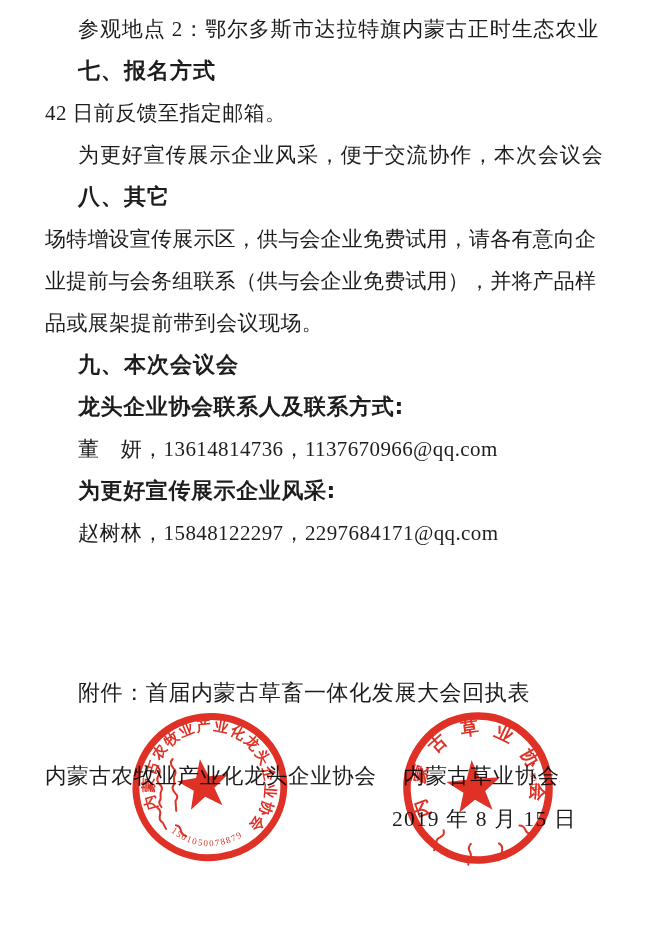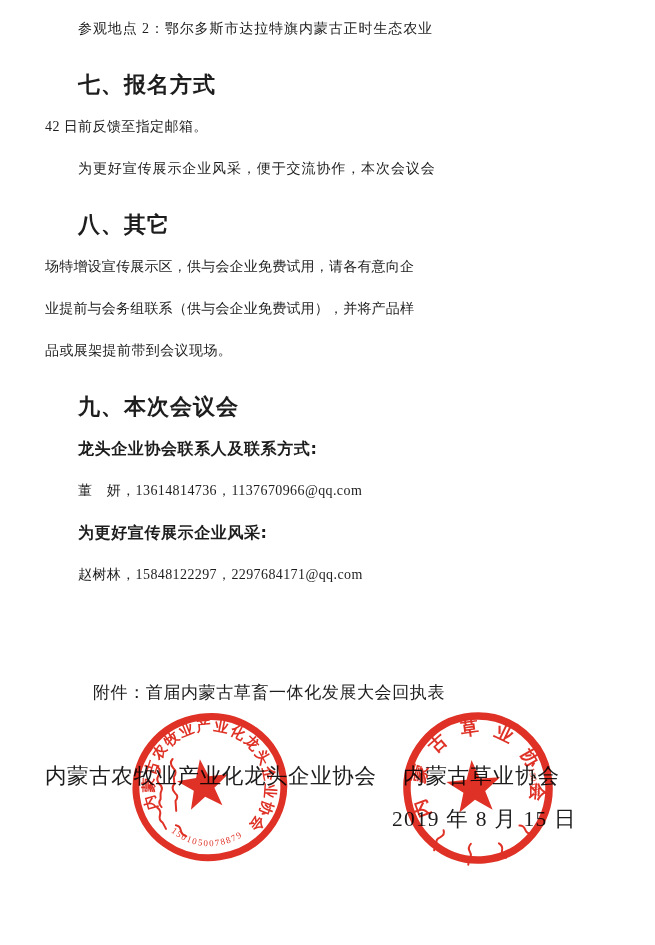--- a/index.html
+++ b/index.html
@@ -2,28 +2,28 @@
 <html><head>
 <meta charset="utf-8">
 <style>
   html,body{margin:0;padding:0;background:#888;}
   .page{
     position:relative;width:655px;height:945px;background:#ffffff;
     font-family:"Liberation Serif","DejaVu Serif",serif;
     color:#1d1d1d;overflow:hidden;margin:0 auto;
   }
   .text-block{position:absolute;left:45px;top:8px;width:567px;}
-  .line{height:42px;line-height:42px;font-size:14px;white-space:nowrap;letter-spacing:0.4px;}
+  .line{height:42px;line-height:42px;font-size:21px;white-space:nowrap;letter-spacing:0.4px;}
   .indent{text-indent:33px;}
   .ls-a{letter-spacing:0.9px;}
   .ls-b{letter-spacing:2.6px;}
   .ls-c{letter-spacing:0.2px;}
-  .heading{font-family:"DejaVu Sans","Liberation Sans",sans-serif;font-weight:bold;font-size:22px;letter-spacing:1px;margin-top:14px;}
-  .bold-serif{font-weight:bold;font-family:"DejaVu Sans","Liberation Sans",sans-serif;font-size:16px;letter-spacing:0.6px;}
-  .attachment-line{position:absolute;left:78px;top:672px;height:42px;line-height:42px;font-size:17px;letter-spacing:0.6px;white-space:nowrap;margin-left:15px;}
+  .heading{font-family:"DejaVu Sans","Liberation Sans",sans-serif;font-weight:bold;font-size:22px;letter-spacing:1px;}
+  .bold-serif{font-weight:bold;font-family:"DejaVu Sans","Liberation Sans",sans-serif;font-size:22px;letter-spacing:0.6px;}
+  .attachment-line{position:absolute;left:78px;top:672px;height:42px;line-height:42px;font-size:22px;letter-spacing:0.6px;white-space:nowrap;}
   .org-line{position:absolute;left:0;top:755px;height:42px;line-height:42px;font-size:21.5px;white-space:nowrap;width:655px;}
   .org-1{position:absolute;left:45px;letter-spacing:0.6px;}
   .org-2{position:absolute;left:403px;letter-spacing:0.9px;}
   .date-line{position:absolute;left:392px;top:798px;height:42px;line-height:42px;font-size:21.5px;letter-spacing:1.2px;white-space:nowrap;}
   .seal{position:absolute;mix-blend-mode:multiply;opacity:0.94;}
   .seal-left{left:131px;top:712px;transform:rotate(-8deg);}
   .seal-right{left:402px;top:711px;transform:rotate(-5deg);}
   .seal svg{display:block;}
 </style>
 </head>

